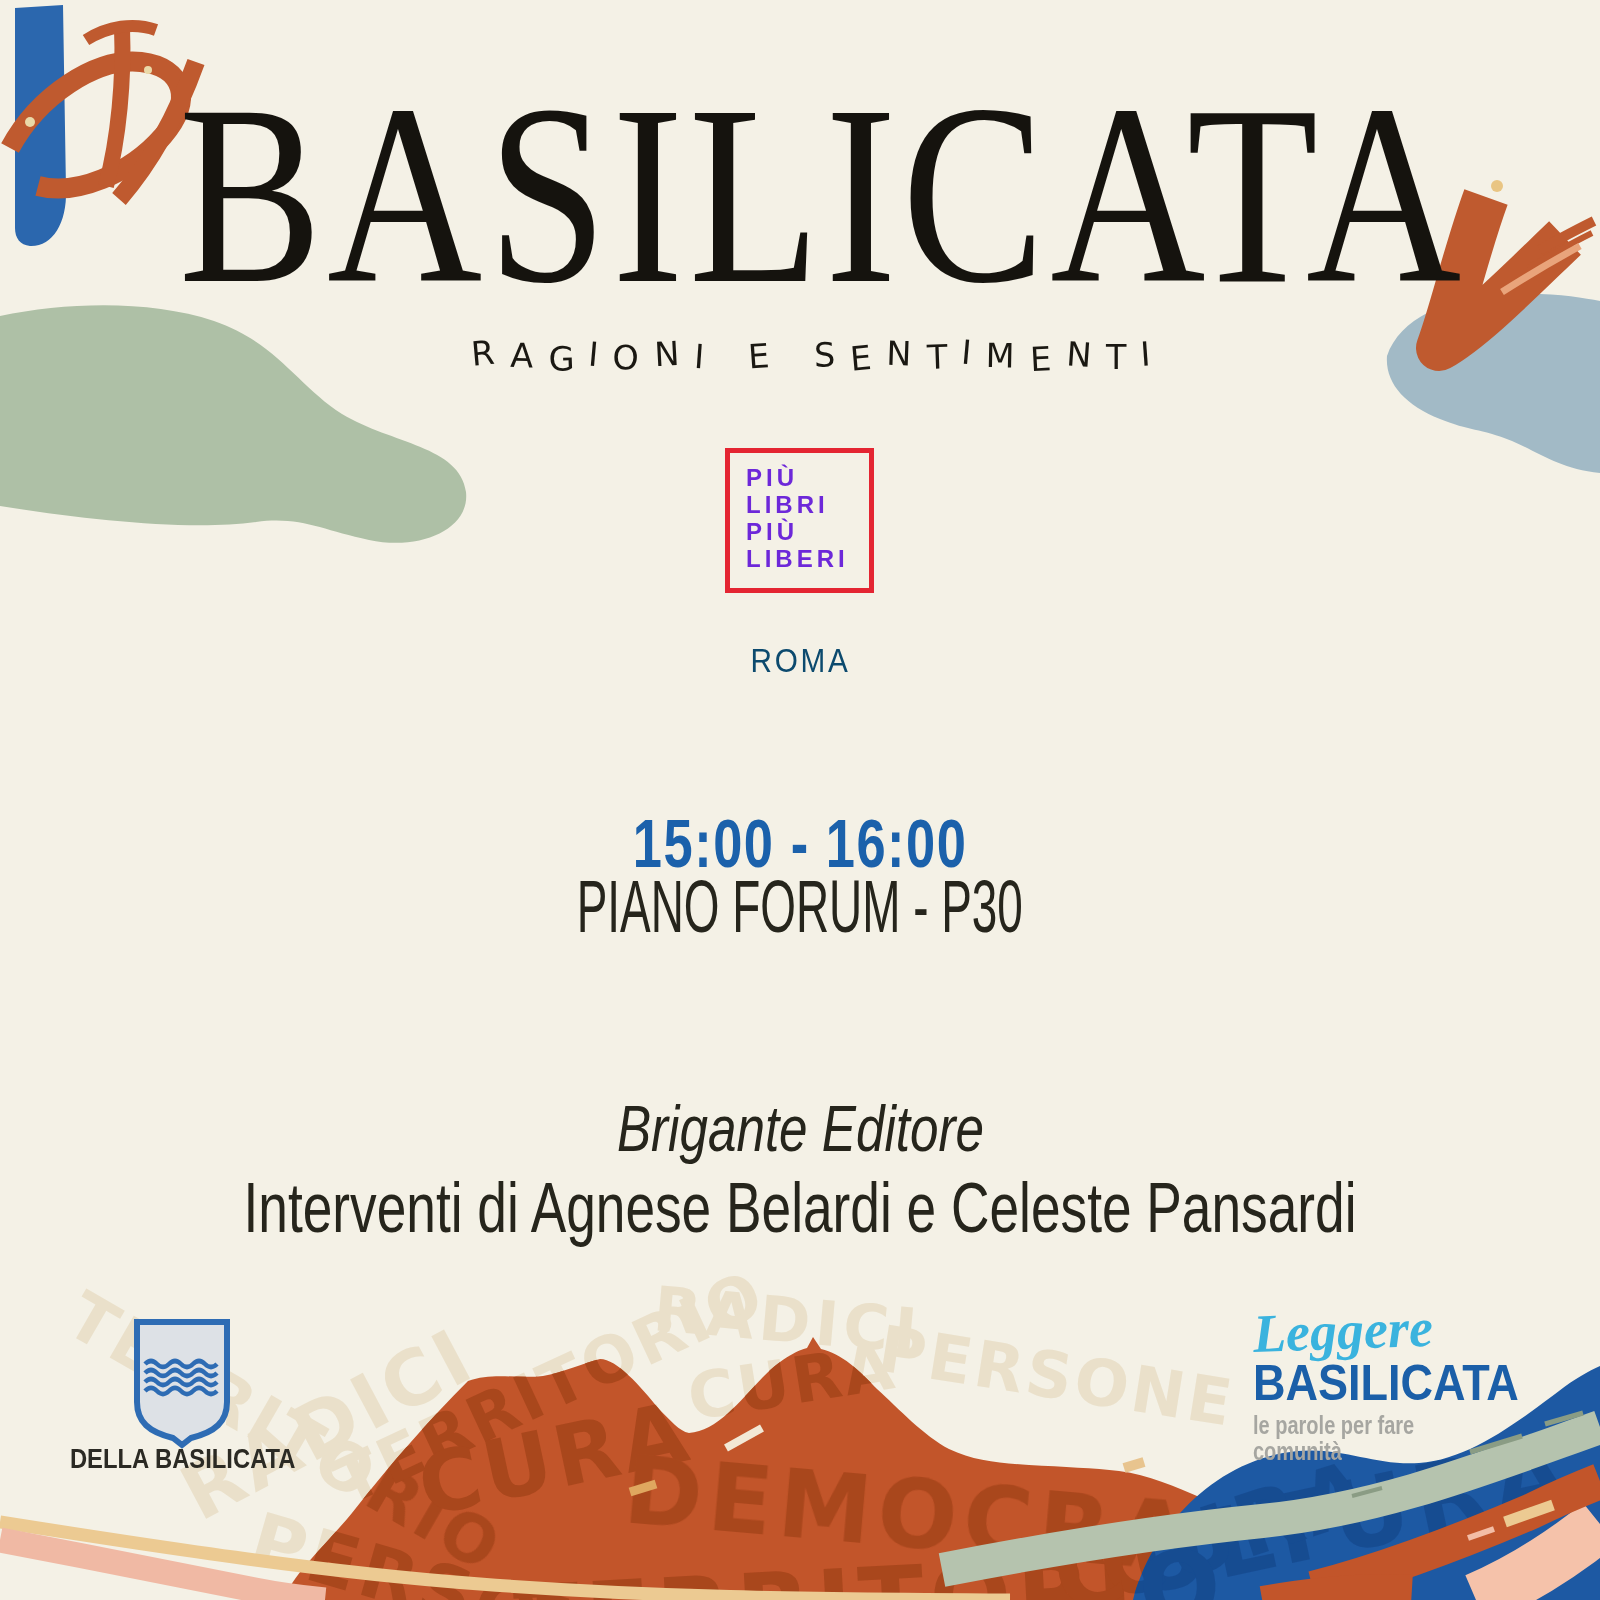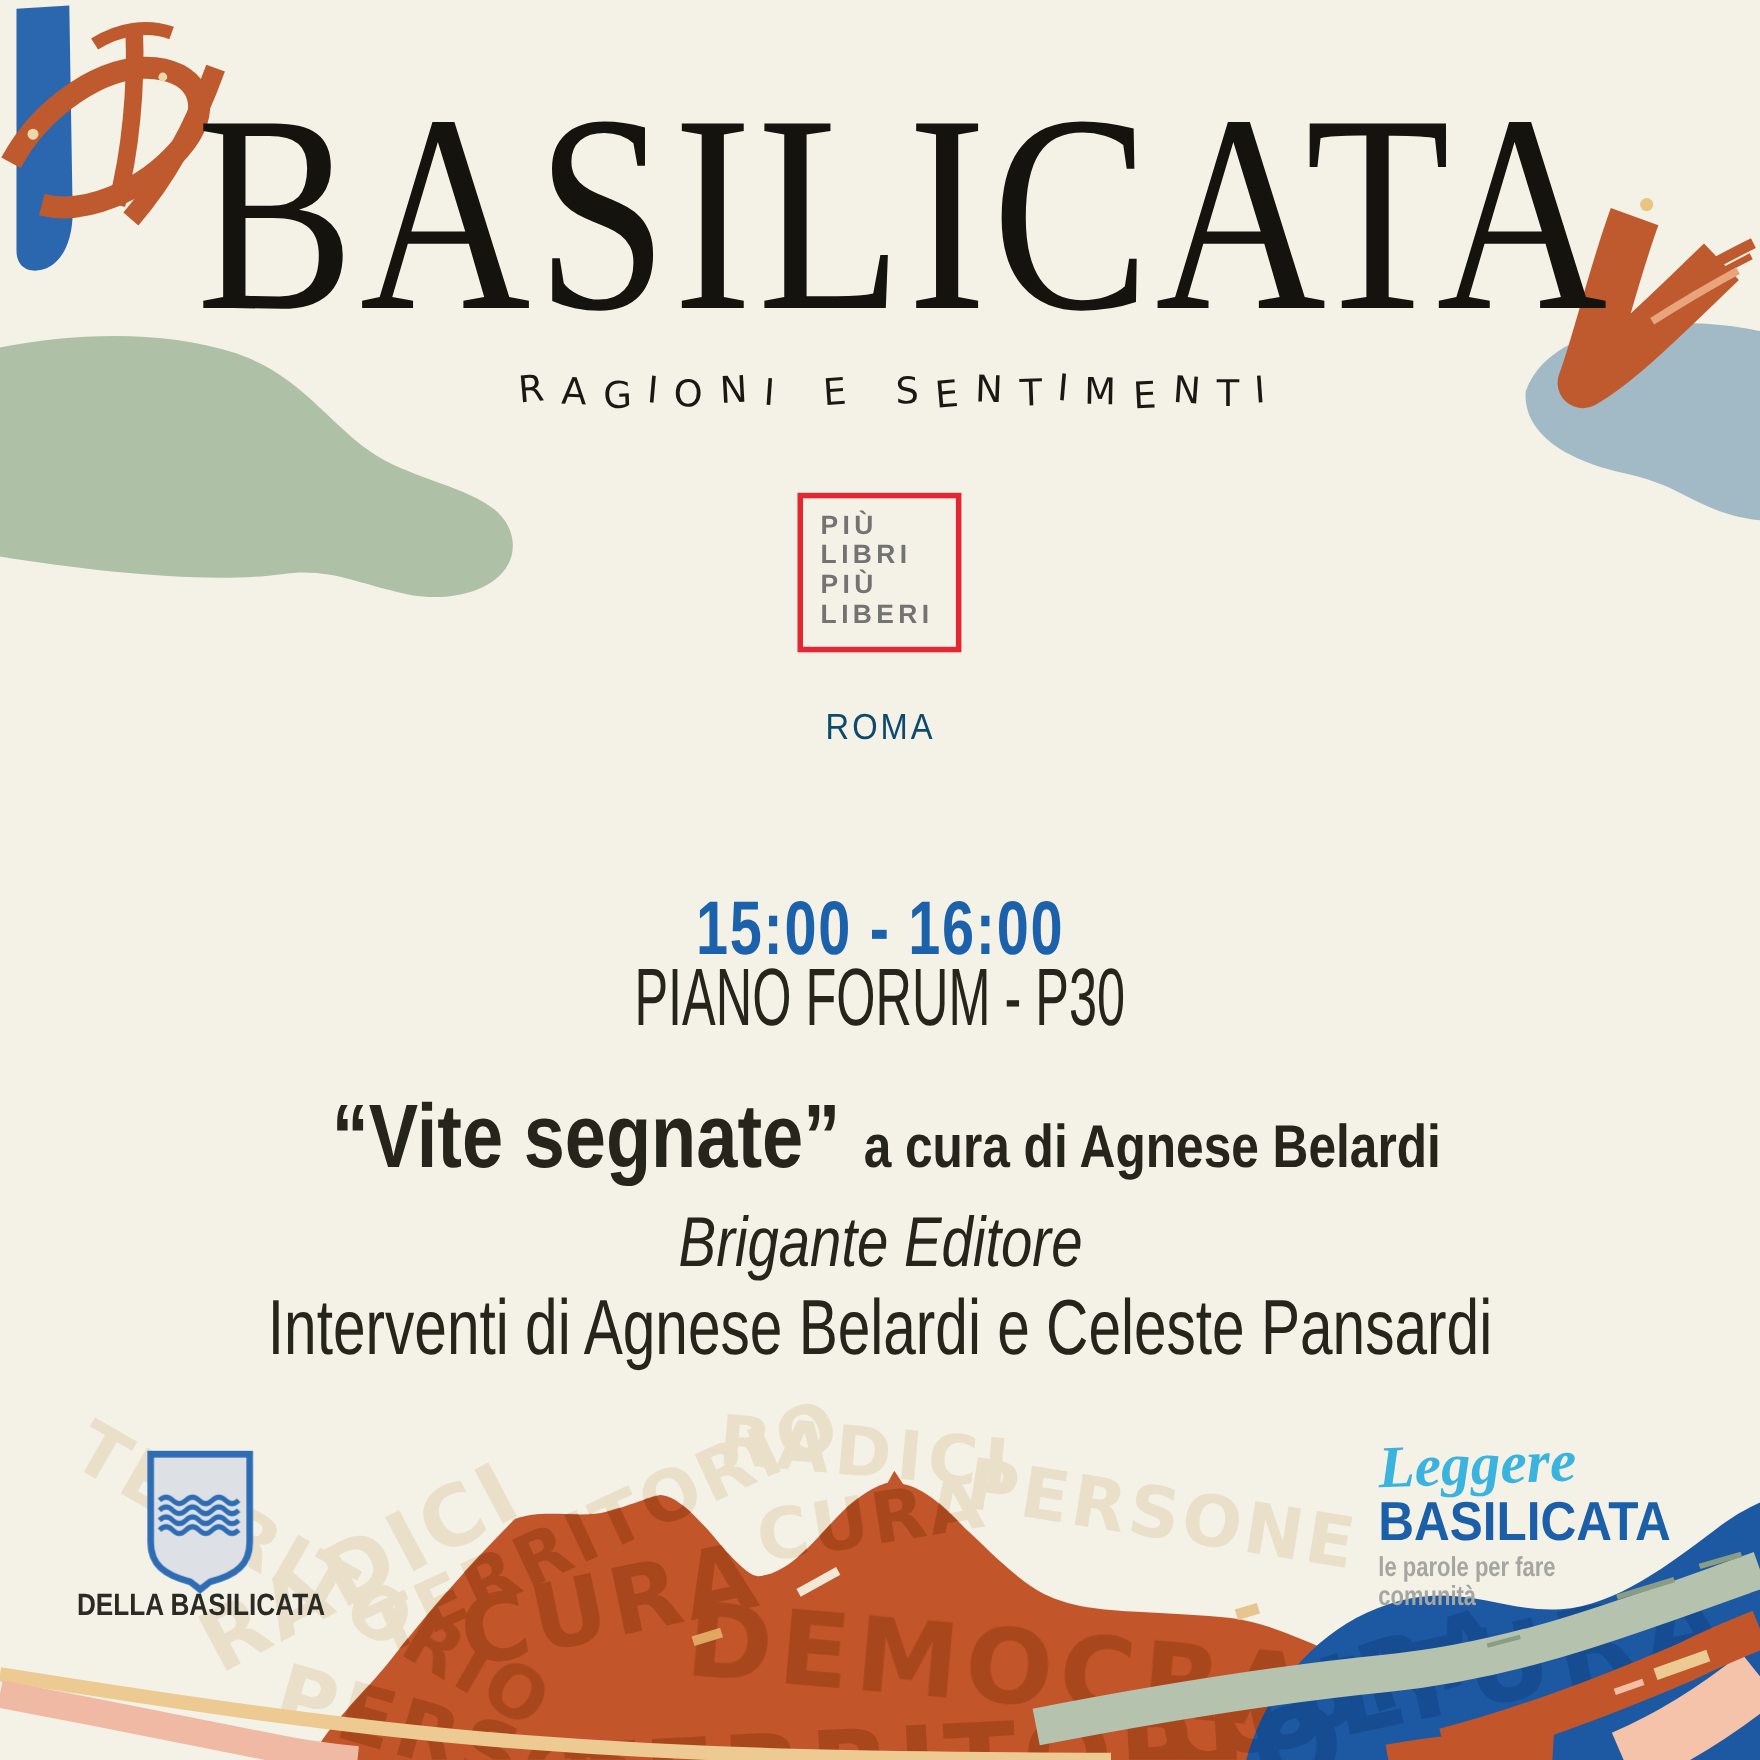--- a/index.html
+++ b/index.html
@@ -9,21 +9,21 @@
   .txt{position:absolute;left:0;right:0;text-align:center;z-index:2;white-space:nowrap;}
   .sx{display:inline-block;transform-origin:center;}
 
   .brand-title{top:67px;left:44px;font-family:"Liberation Serif",serif;font-weight:400;
                font-size:256px;line-height:1;letter-spacing:6px;color:#15130e;}
   .brand-title .sx{transform:scaleX(.84);}
   .brand-sub{top:334px;left:32px;font-family:"DejaVu Sans",sans-serif;font-size:38px;
              font-weight:400;color:#1a1812;letter-spacing:12px;}
   .plpl{position:absolute;left:725px;top:448px;width:149px;height:145px;box-sizing:border-box;
         border:5px solid #e42532;z-index:2;padding:11px 0 0 16px;}
-  .plpl div{font-weight:bold;font-size:24px;line-height:27px;letter-spacing:4px;color:#737373;}
+  .plpl div{font-weight:bold;font-size:24px;line-height:27px;letter-spacing:4px;color:#6d28d9;}
   .nuvola{top:606px;font-weight:bold;font-size:34px;color:#14130f;}
   .roma{top:642px;font-size:33px;color:#0c4a6e;letter-spacing:3px;}
   .roma .sx{transform:scaleX(.9);}
   .date{top:713px;font-weight:bold;font-size:103px;color:#c35c2c;}
   .date .sx{transform:scaleX(.65);}
   .time{top:804px;font-weight:bold;font-size:69px;color:#1b61ab;letter-spacing:2px;text-align:center;}
   .time .sx{transform:scaleX(.76);}
   .venue{top:864px;font-size:74px;color:#26251c;}
   .venue .sx{transform:scaleX(.62);}
   .evtitle{top:987px;left:12px;color:#26251c;}
@@ -173,25 +173,20 @@
     <span class="sx">ROMA</span>
   </div>
 
   <div class="txt time">
     <span class="sx">15:00 - 16:00</span>
   </div>
   <div class="txt venue">
     <span class="sx">PIANO FORUM - P30</span>
   </div>
 
-  <div class="txt evtitle">
-    <span class="sx">
-      <span class="big">“Vite segnate”</span><span class="small">a cura di Agnese Belardi</span>
-    </span>
-  </div>
   <div class="txt publisher">
     <span class="sx">Brigante Editore</span>
   </div>
   <div class="txt speakers">
     <span class="sx">Interventi di Agnese Belardi e Celeste Pansardi</span>
   </div>
 
   <svg class="shield" width="98" height="132" viewBox="0 0 98 132">
     <path d="M4,4 H94 V84 C94,104 82,114 58,120 L49,127 L40,120 C16,114 4,104 4,84 Z" fill="#dde1e6" stroke="#2e6cb4" stroke-width="6"></path>
     <g fill="none" stroke="#2e6cb4" stroke-width="4.5">

